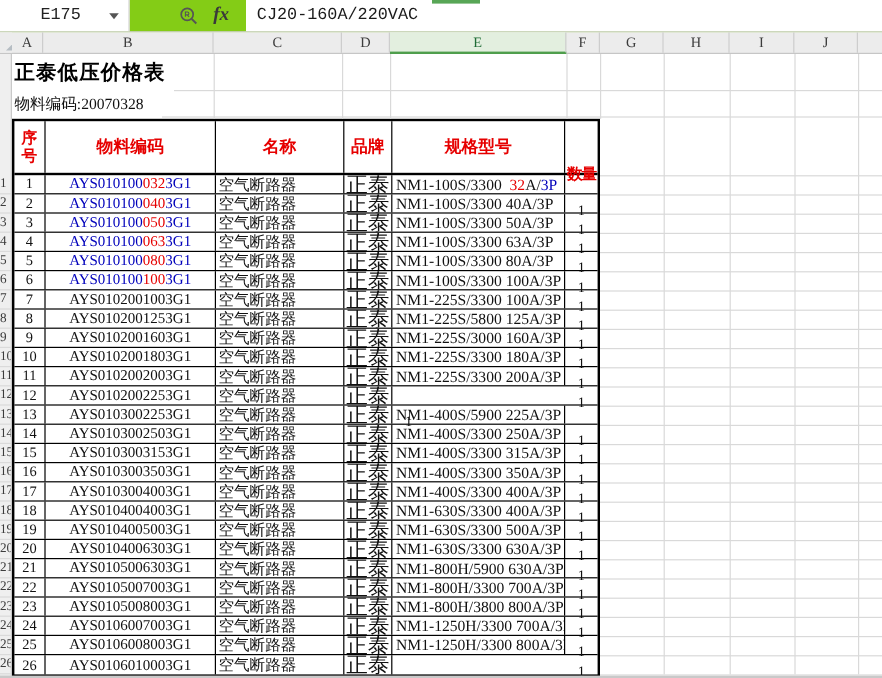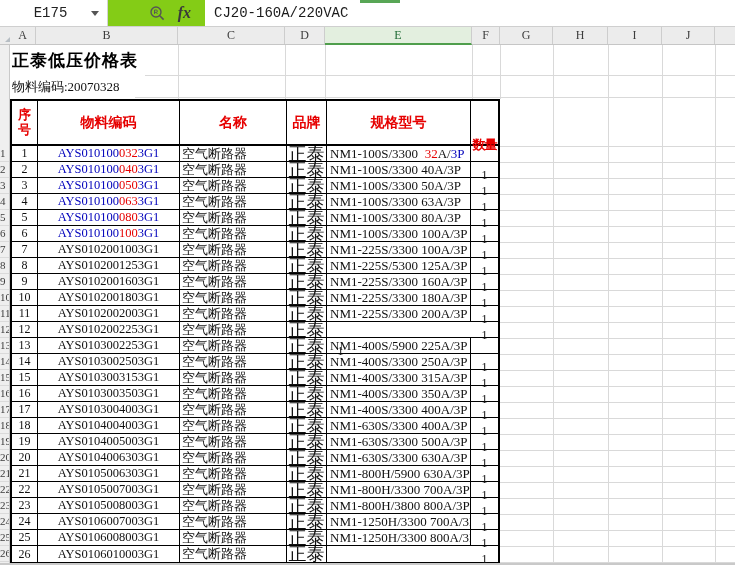--- a/index.html
+++ b/index.html
@@ -218,29 +218,29 @@
           <div class="pcell c-name"><span class="seg-black">空气断路器</span></div>
           <div class="pcell c-brand"><span class="seg-black">正泰</span></div>
           <div class="pcell c-spec"><span class="seg-black">NM1-225S/3300 100A/3P</span></div>
           <div class="pcell c-qty"><span class="seg-black">1</span></div>
         </div>
         <div class="prow">
           <div class="pcell c-no"><span class="seg-black">8</span></div>
           <div class="pcell c-code"><span class="seg-black">AYS0102001253G1</span></div>
           <div class="pcell c-name"><span class="seg-black">空气断路器</span></div>
           <div class="pcell c-brand"><span class="seg-black">正泰</span></div>
-          <div class="pcell c-spec"><span class="seg-black">NM1-225S/5300 125A/3P</span></div>
+          <div class="pcell c-spec"><span class="seg-black">NM1-225S/5800 125A/3P</span></div>
           <div class="pcell c-qty"><span class="seg-black">1</span></div>
         </div>
         <div class="prow">
           <div class="pcell c-no"><span class="seg-black">9</span></div>
           <div class="pcell c-code"><span class="seg-black">AYS0102001603G1</span></div>
           <div class="pcell c-name"><span class="seg-black">空气断路器</span></div>
           <div class="pcell c-brand"><span class="seg-black">正泰</span></div>
-          <div class="pcell c-spec"><span class="seg-black">NM1-225S/3300 160A/3P</span></div>
+          <div class="pcell c-spec"><span class="seg-black">NM1-225S/3000 160A/3P</span></div>
           <div class="pcell c-qty"><span class="seg-black">1</span></div>
         </div>
         <div class="prow">
           <div class="pcell c-no"><span class="seg-black">10</span></div>
           <div class="pcell c-code"><span class="seg-black">AYS0102001803G1</span></div>
           <div class="pcell c-name"><span class="seg-black">空气断路器</span></div>
           <div class="pcell c-brand"><span class="seg-black">正泰</span></div>
           <div class="pcell c-spec"><span class="seg-black">NM1-225S/3300 180A/3P</span></div>
           <div class="pcell c-qty"><span class="seg-black">1</span></div>
         </div>

